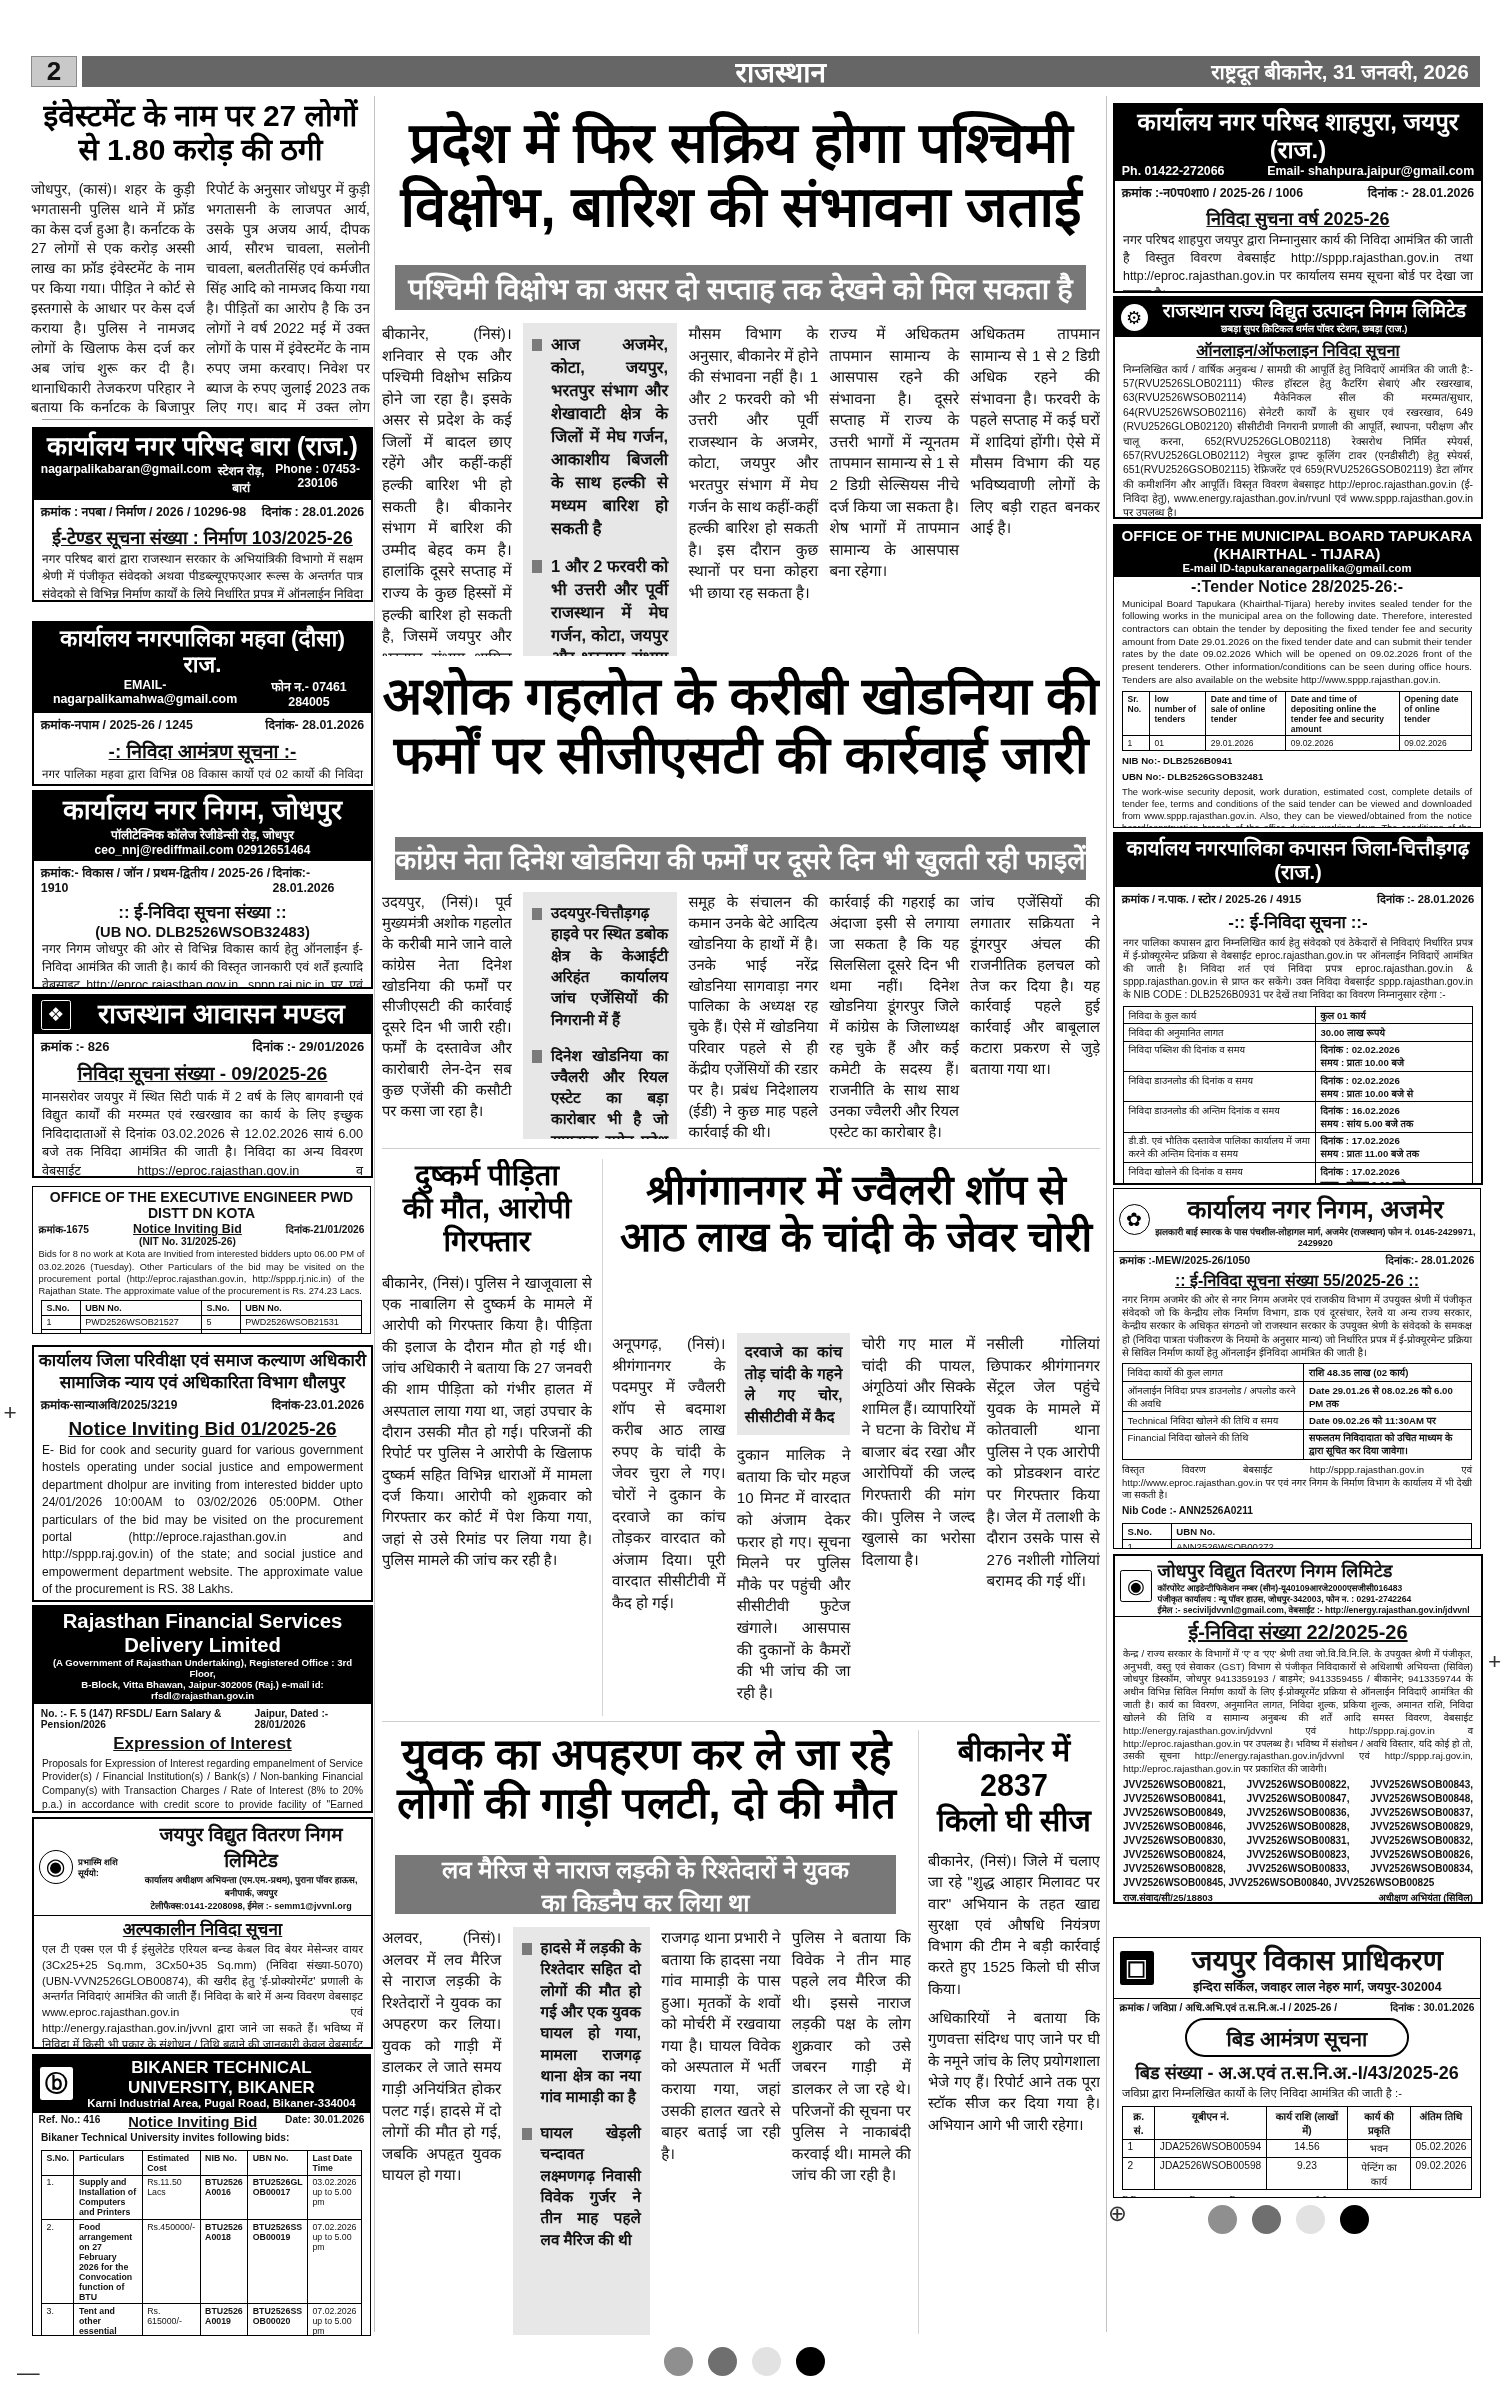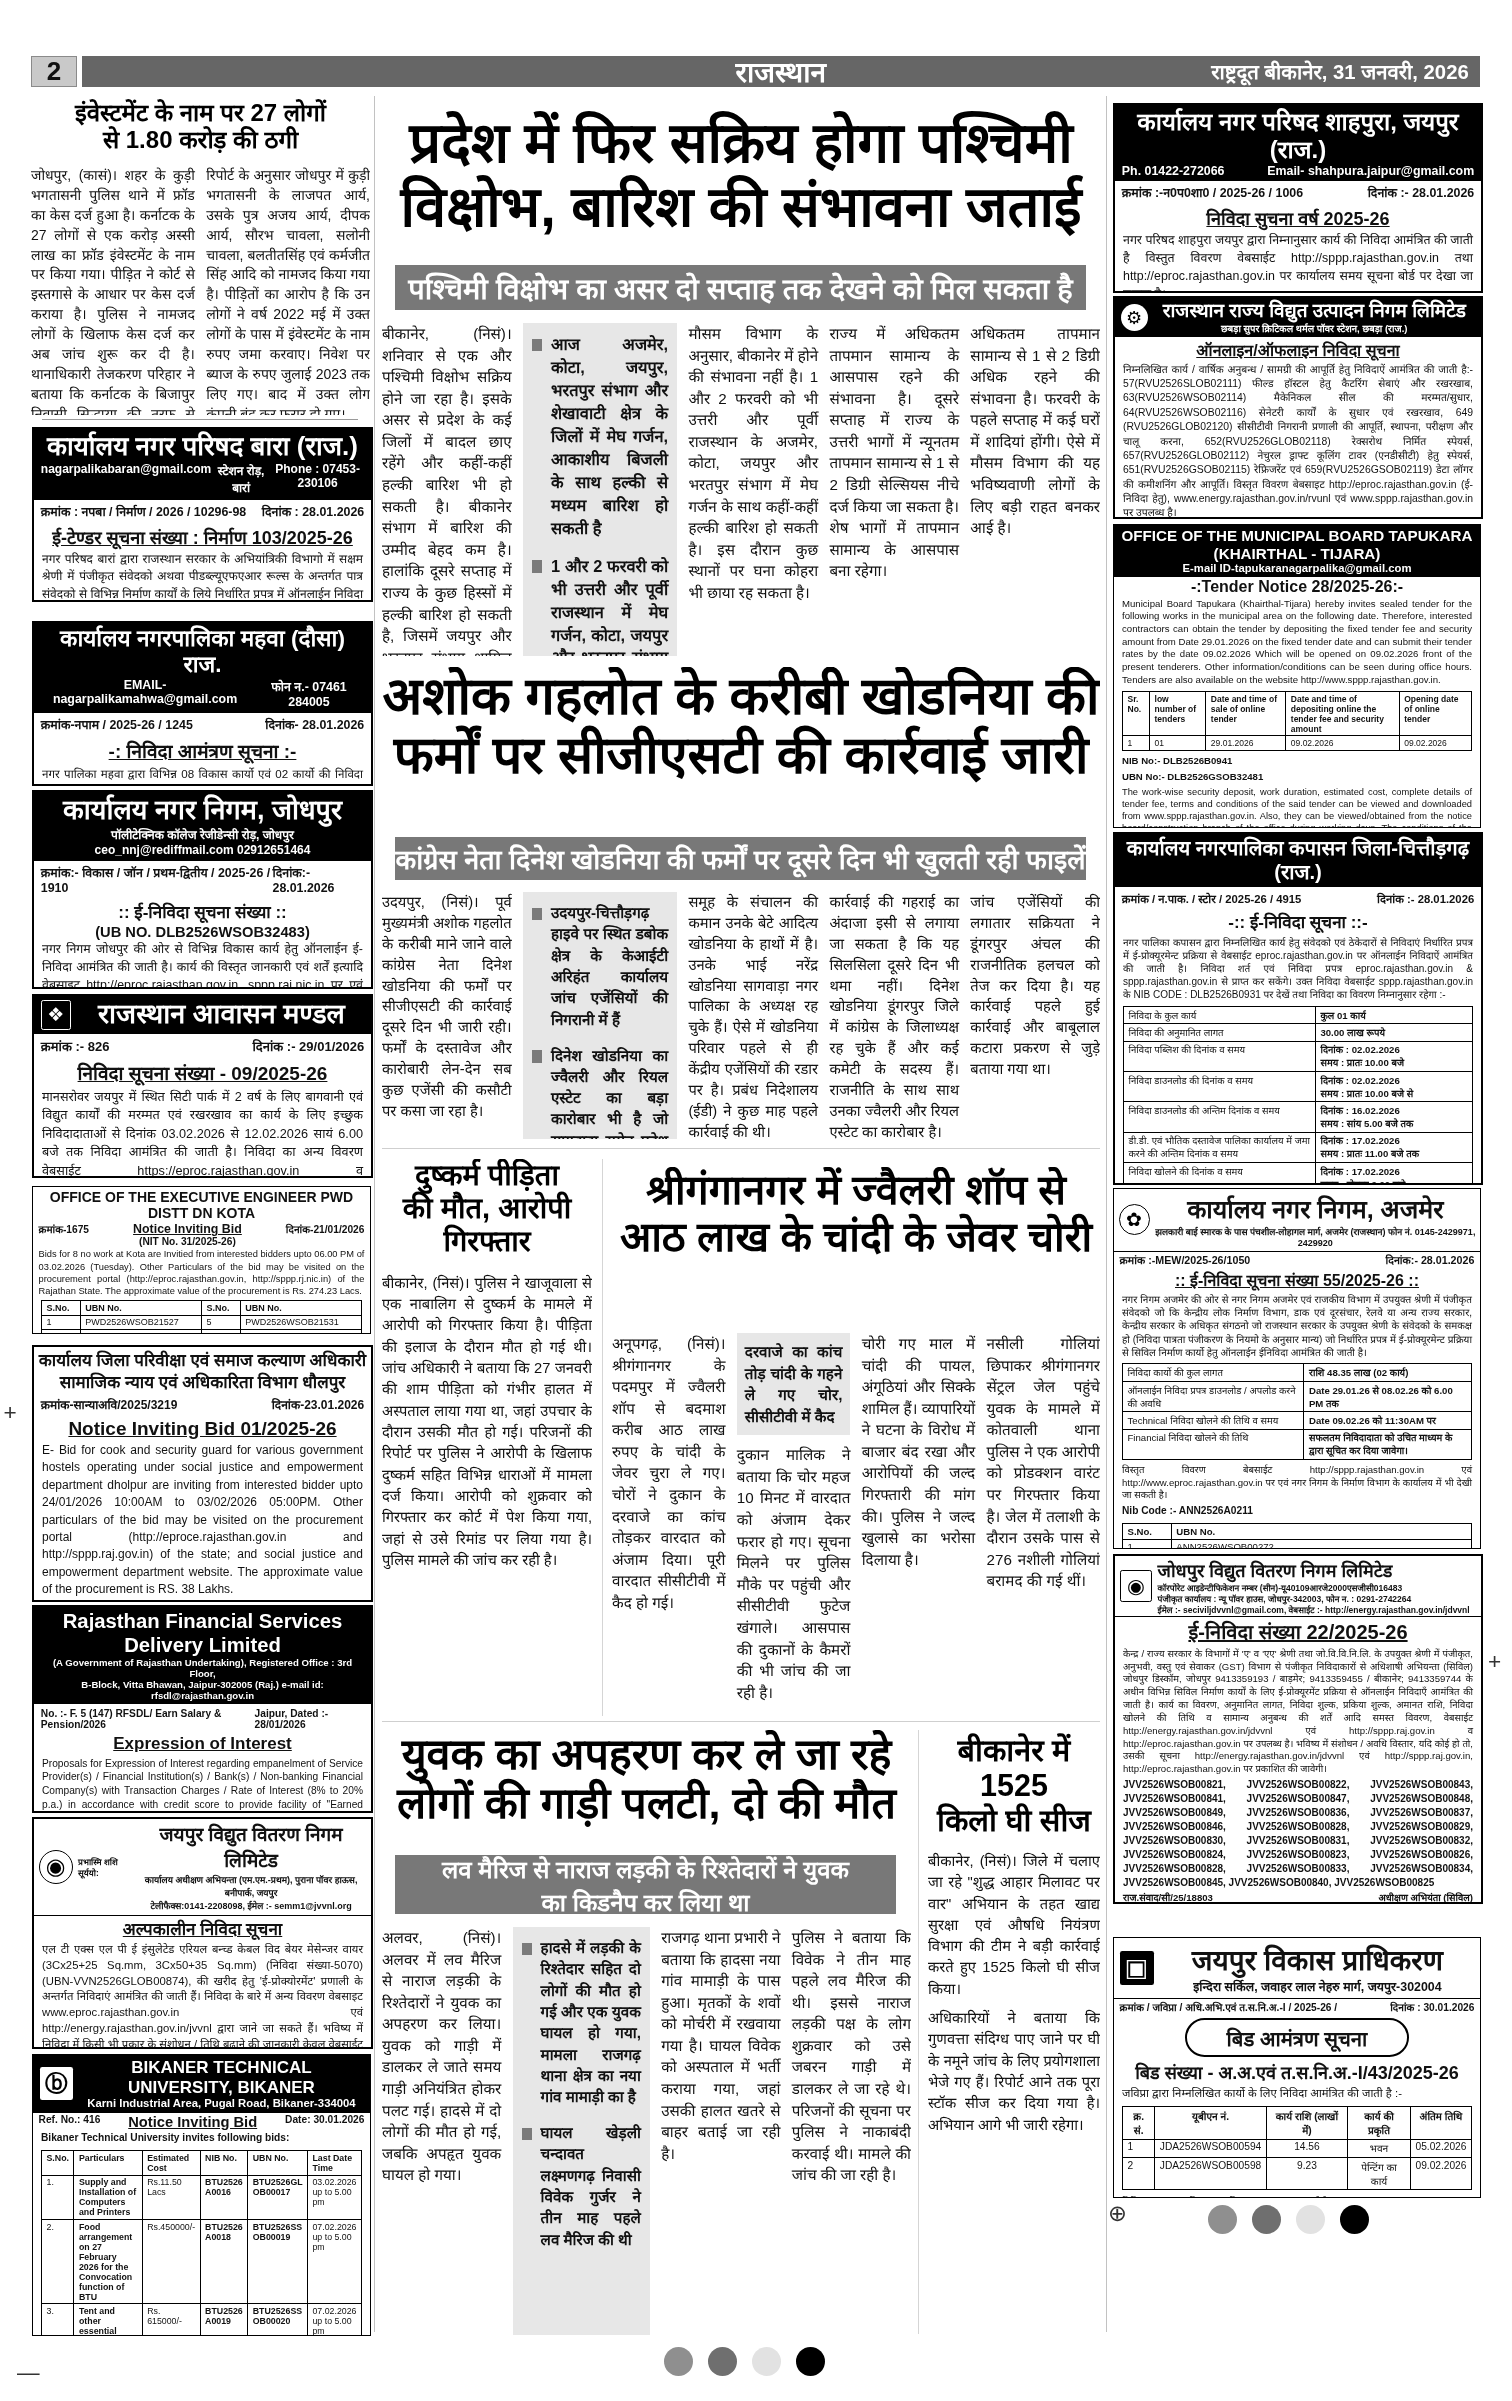--- a/index.html
+++ b/index.html
@@ -53,21 +53,21 @@
     <div class="hbar">
       <div class="hsec">राजस्थान</div>
       <div class="hed">राष्ट्रदूत बीकानेर, 31 जनवरी, 2026</div>
     </div>
   </div>
 
   <div class="vr" style="left:374px;top:96px;height:2236px"></div>
   <div class="vr" style="left:1106px;top:96px;height:2236px"></div>
 
   <div class="blk" style="left:31px;top:99px;width:339px;height:316px">
-    <div class="h1" style="font-size:24px">इंवेस्टमेंट के नाम पर 27 लोगों
+    <div class="h1" style="font-size:30px">इंवेस्टमेंट के नाम पर 27 लोगों
 से 1.80 करोड़ की ठगी</div>
     <div class="cols" style="margin-top:12.4px">
       <div class="c" style="font-size:14px">जोधपुर, (कासं)। शहर के कुड़ी भगतासनी पुलिस थाने में फ्रॉड का केस दर्ज हुआ है। कर्नाटक के 27 लोगों से एक करोड़ अस्सी लाख का फ्रॉड इंवेस्टमेंट के नाम पर किया गया। पीड़ित ने कोर्ट से इस्तगासे के आधार पर केस दर्ज कराया है। पुलिस ने नामजद लोगों के खिलाफ केस दर्ज कर अब जांच शुरू कर दी है। थानाधिकारी तेजकरण परिहार ने बताया कि कर्नाटक के बिजापुर निवासी सिद्धप्या की तरफ से रिपोर्ट दी गई।</div>
       <div class="c" style="font-size:14px">रिपोर्ट के अनुसार जोधपुर में कुड़ी भगतासनी के लाजपत आर्य, उसके पुत्र अजय आर्य, दीपक आर्य, सौरभ चावला, सलोनी चावला, बलतीतसिंह एवं कर्मजीत सिंह आदि को नामजद किया गया है। पीड़ितों का आरोप है कि उन लोगों ने वर्ष 2022 मई में उक्त लोगों के पास में इंवेस्टमेंट के नाम रुपए जमा करवाए। निवेश पर ब्याज के रुपए जुलाई 2023 तक लिए गए। बाद में उक्त लोग कंपनी बंद कर फरार हो गए।</div>
     </div>
   </div>
   <div class="hr" style="left:42px;top:419px;width:316px"></div>
 
   <div class="nt" style="left:32px;top:427px;width:337px;height:171px">
     <div class="nh">
@@ -356,21 +356,21 @@
       <li style="font-size:15.2px">हादसे में लड़की के रिश्तेदार सहित दो लोगों की मौत हो गई और एक युवक घायल हो गया, मामला राजगढ़ थाना क्षेत्र का नया गांव मामाड़ी का है</li>
           <li style="font-size:15.2px">घायल खेड़ली चन्दावत लक्ष्मणगढ़ निवासी विवेक गुर्जर ने तीन माह पहले लव मैरिज की थी</li>
         </ul>
       <div class="c">राजगढ़ थाना प्रभारी ने बताया कि हादसा नया गांव मामाड़ी के पास हुआ। मृतकों के शवों को मोर्चरी में रखवाया गया है। घायल विवेक को अस्पताल में भर्ती कराया गया, जहां उसकी हालत खतरे से बाहर बताई जा रही है।</div>
       <div class="c">पुलिस ने बताया कि विवेक ने तीन माह पहले लव मैरिज की थी। इससे नाराज लड़की पक्ष के लोग शुक्रवार को उसे जबरन गाड़ी में डालकर ले जा रहे थे। परिजनों की सूचना पर पुलिस ने नाकाबंदी करवाई थी। मामले की जांच की जा रही है।</div>
     </div>
   </div>
   <div class="vr" style="left:918px;top:1730px;height:604px;background:#d5d5d5"></div>
 
   <div class="blk" style="left:928px;top:1733px;width:172px;height:601px">
-    <div class="h1" style="font-size:30.5px">बीकानेर में 1525
+    <div class="h1" style="font-size:30.5px">बीकानेर में 2837
 किलो घी सीज</div>
     <div class="jc" style="font-size:14.7px;line-height:1.45;margin-top:13.6px">बीकानेर, (निसं)। जिले में चलाए जा रहे "शुद्ध आहार मिलावट पर वार" अभियान के तहत खाद्य सुरक्षा एवं औषधि नियंत्रण विभाग की टीम ने बड़ी कार्रवाई करते हुए 1525 किलो घी सीज किया।</div>
     <div class="jc" style="font-size:14.7px;line-height:1.45;margin-top:8px">अधिकारियों ने बताया कि गुणवत्ता संदिग्ध पाए जाने पर घी के नमूने जांच के लिए प्रयोगशाला भेजे गए हैं। रिपोर्ट आने तक पूरा स्टॉक सीज कर दिया गया है। अभियान आगे भी जारी रहेगा।</div>
   </div>
 
   <div class="nt" style="left:1113px;top:103px;width:366px;height:186px">
     <div class="nh">
       <div class="nht" style="font-size:24px">कार्यालय नगर परिषद शाहपुरा, जयपुर (राज.)</div>
       <div class="nhs" style="font-size:12.4px">
         <span>Ph. 01422-272066</span>

